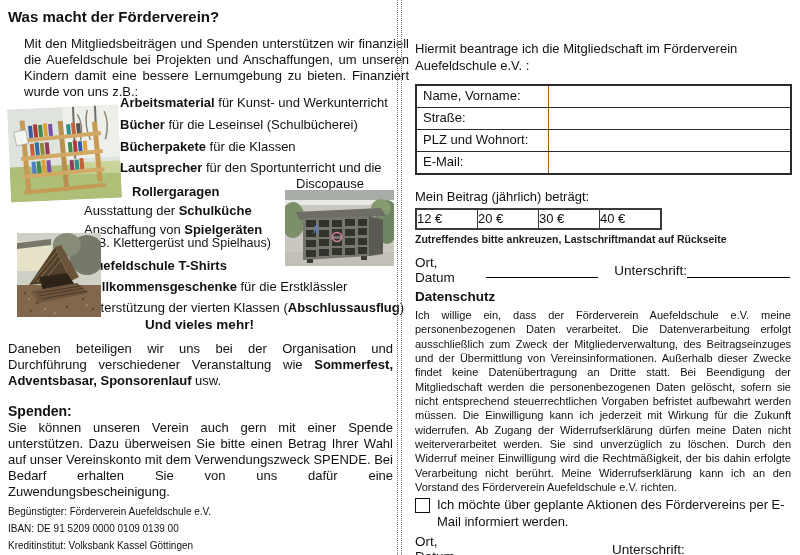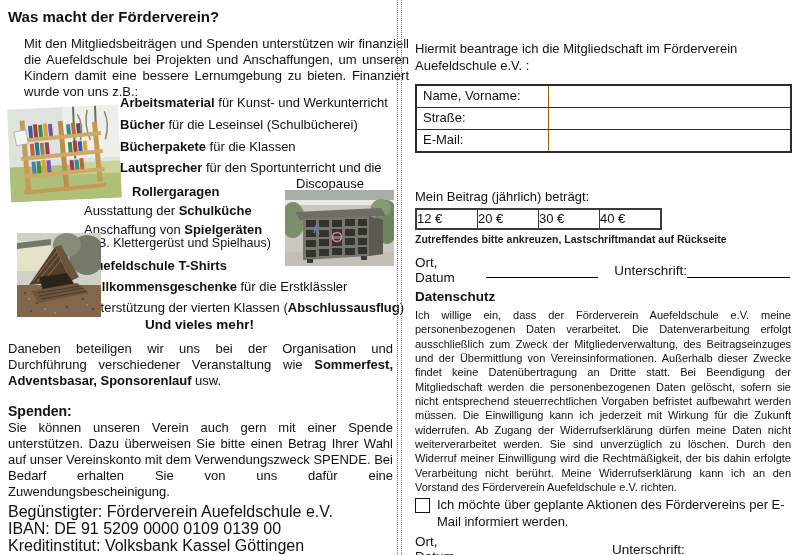--- a/index.html
+++ b/index.html
@@ -8,21 +8,21 @@
     font-family:"Liberation Sans",sans-serif;color:#111;overflow:hidden;padding-left:40px;
   }
   .abs{position:absolute;}
   .b{font-weight:bold;}
   .just{text-align:justify;text-justify:inter-word;}
   
   .h1{font-size:15px;font-weight:bold;}
   .body13{font-size:13px;line-height:16px;}
   .item{font-size:13px;white-space:nowrap;}
   .sub{font-size:12.5px;}
-  .bank{font-size:16px;line-height:17px;white-space:nowrap;text-align:center;}
+  .bank{font-size:10px;line-height:17px;white-space:nowrap;text-align:center;}
   
   #divider{
     left:397px;top:0;width:3px;height:555px;
     border-left:1px dotted #7a7a7a;border-right:1px dotted #7a7a7a;
   }
   
   .r13{font-size:13px;line-height:17px;}
   .member-table{left:415px;top:84px;width:373px;border:2px solid #2b2b2b;}
   .mrow{display:flex;height:21px;border-top:1px solid #2b2b2b;}
   .mrow:first-child{border-top:none;}
@@ -230,20 +230,24 @@
   <div class="abs member-table">
     <div class="mrow">
       <div class="mlabel">Name, Vorname:</div>
       <div class="mvalue"></div>
     </div>
     <div class="mrow">
       <div class="mlabel">Straße:</div>
       <div class="mvalue"></div>
     </div>
     <div class="mrow">
+      <div class="mlabel">PLZ und Wohnort:</div>
+      <div class="mvalue"></div>
+    </div>
+    <div class="mrow">
       <div class="mlabel">E-Mail:</div>
       <div class="mvalue"></div>
     </div>
   </div>
 
   <div class="abs r13" style="left:415px;top:188px;">Mein Beitrag (jährlich) beträgt:</div>
 
   <div class="abs fee-table">
     <div class="fee-cell">12 €</div>
     <div class="fee-cell">20 €</div>

